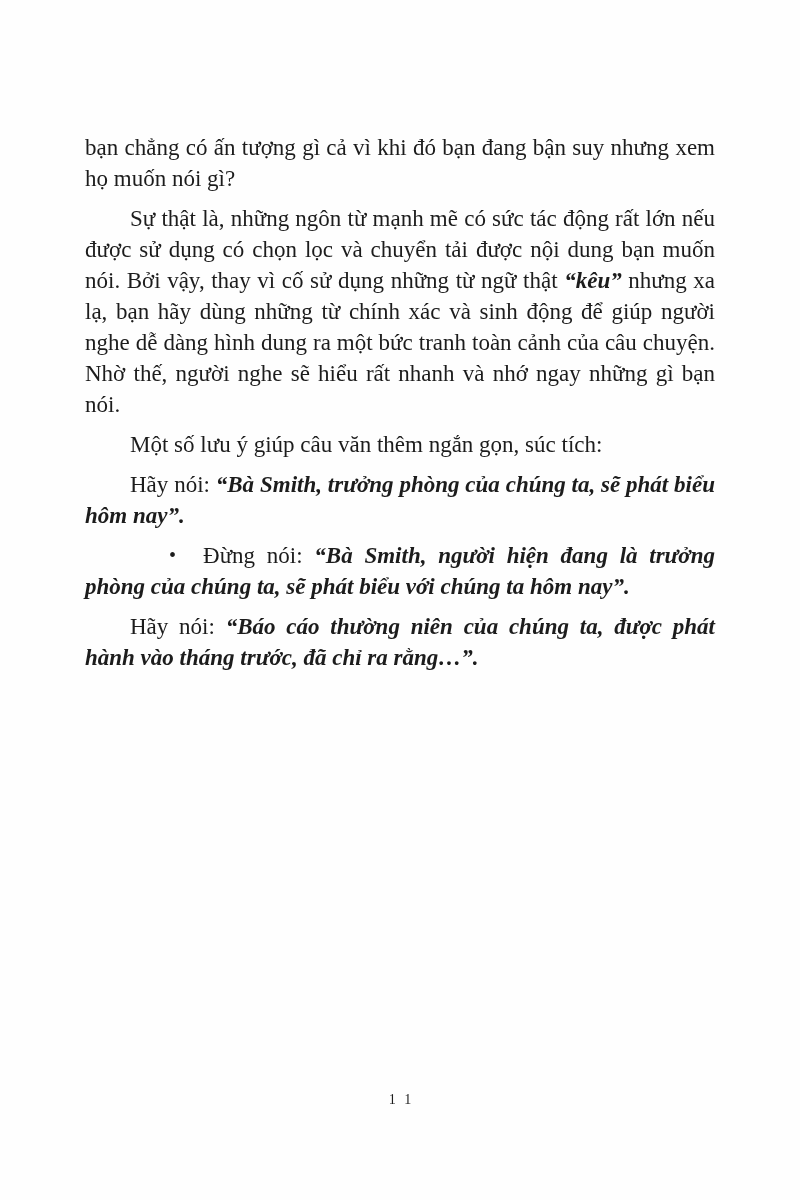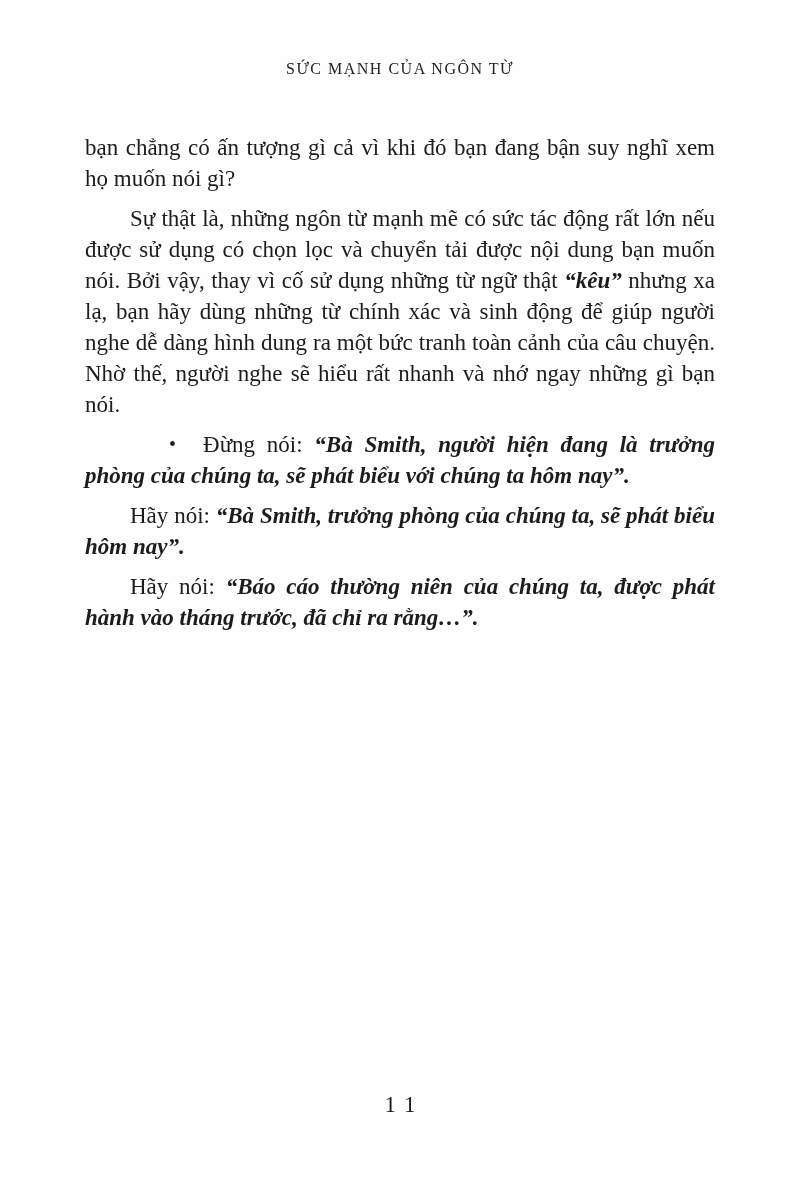--- a/index.html
+++ b/index.html
@@ -59,35 +59,35 @@
   }
   .seg-normal { font-style: normal; }
   .seg-italic { font-style: italic; font-weight: bold; }
   .seg-bold   { font-weight: bold; }
   .page-number {
     position: absolute;
     top: 1092px;
     left: 0;
     width: 100%;
     text-align: center;
-    font-size: 23px;
+    font-size: 14px;
     letter-spacing: 9px;
     color: #1c1c1c;
     
     text-indent: 9px;
   }
 </style>
 </head>
 <body>
 
 <div class="page">
-  <div class="running-head">SỨC MẠNH CỦA NGÔN TỪ</div>
 
   <div class="page-body">
-      <p class="para continuation"><span class="seg-normal">bạn chẳng có ấn tượng gì cả vì khi đó bạn đang bận suy nghĩ xem họ muốn nói gì?</span></p>
+      <p class="para continuation"><span class="seg-normal">bạn chẳng có ấn tượng gì cả vì khi đó bạn đang bận suy nhưng xem họ muốn nói gì?</span></p>
       <p class="para indent"><span class="seg-normal">Sự thật là, những ngôn từ mạnh mẽ có sức tác động rất lớn nếu được sử dụng có chọn lọc và chuyển tải được nội dung bạn muốn nói. Bởi vậy, thay vì cố sử dụng những từ ngữ thật </span><span class="seg-italic">“kêu”</span><span class="seg-normal"> nhưng xa lạ, bạn hãy dùng những từ chính xác và sinh động để giúp người nghe dễ dàng hình dung ra một bức tranh toàn cảnh của câu chuyện. Nhờ thế, người nghe sẽ hiểu rất nhanh và nhớ ngay những gì bạn nói.</span></p>
+      <p class="para indent"><span class="seg-normal">Một số lưu ý giúp câu văn thêm ngắn gọn, súc tích:</span></p>
+      <p class="para indent"><span class="seg-normal">Hãy nói: </span><span class="seg-italic">“Bà Smith, trưởng phòng của chúng ta, sẽ phát biểu hôm nay”.</span></p>
       <p class="para bullet"><span class="bullet-glyph">•</span><span class="seg-normal">Đừng nói: </span><span class="seg-italic">“Bà Smith, người hiện đang là trưởng phòng của chúng ta, sẽ phát biểu với chúng ta hôm nay”.</span></p>
-      <p class="para indent"><span class="seg-normal">Hãy nói: </span><span class="seg-italic">“Bà Smith, trưởng phòng của chúng ta, sẽ phát biểu hôm nay”.</span></p>
       <p class="para indent"><span class="seg-normal">Hãy nói: </span><span class="seg-italic">“Báo cáo thường niên của chúng ta, được phát hành vào tháng trước, đã chỉ ra rằng…”.</span></p>
     </div>
 
   <div class="page-number">11</div>
 </div>
 
 </body></html>

